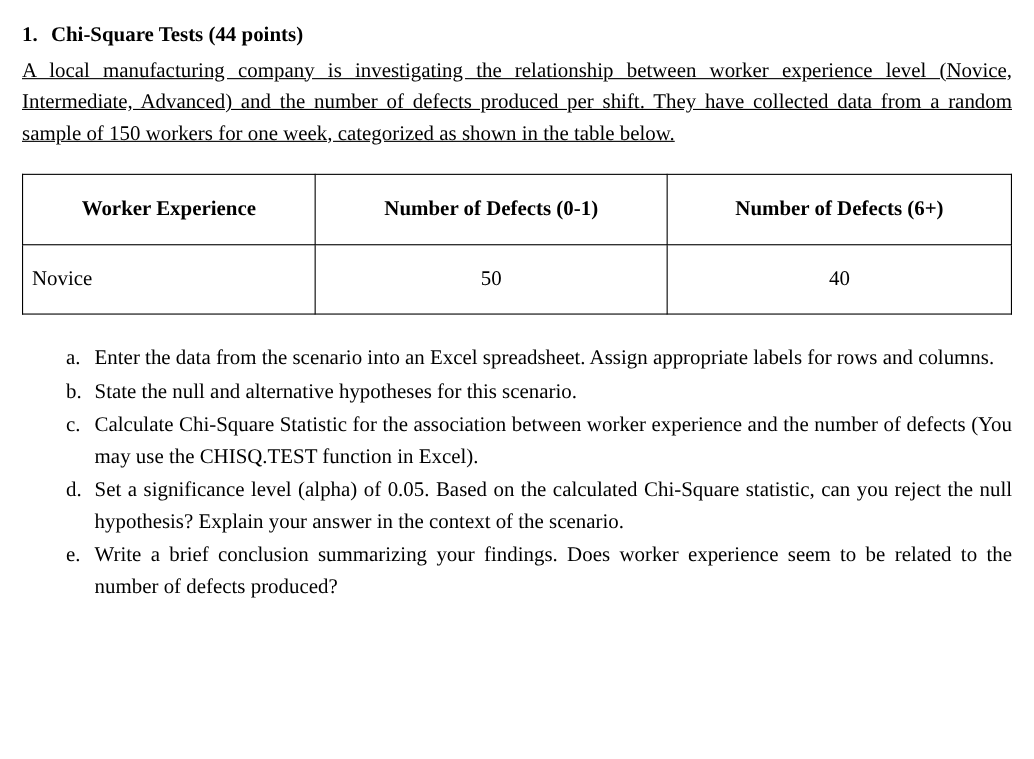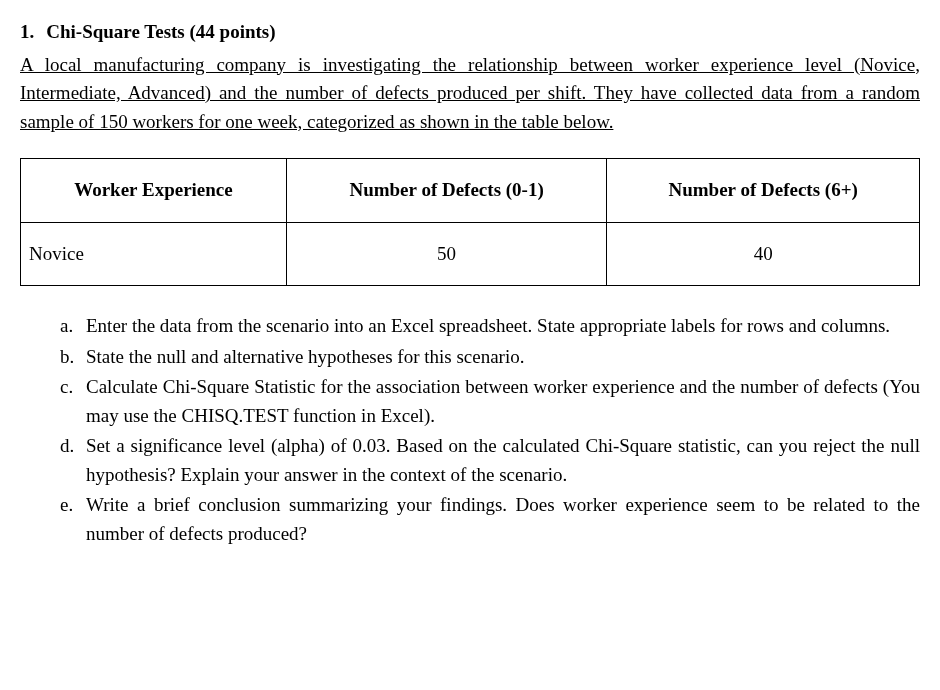--- a/index.html
+++ b/index.html
@@ -89,31 +89,31 @@
       <td class="label-cell">Novice</td>
       <td class="value-cell">50</td>
       <td class="value-cell">40</td>
     </tr>
   </tbody>
 </table>
 
 <div class="sub-questions">
   <div class="sub-item">
     <div class="sub-marker">a.</div>
-    <div class="sub-text">Enter the data from the scenario into an Excel spreadsheet. State appropriate labels for rows and columns.</div>
+    <div class="sub-text">Enter the data from the scenario into an Excel spreadsheet. Assign appropriate labels for rows and columns.</div>
   </div>
   <div class="sub-item">
     <div class="sub-marker">b.</div>
     <div class="sub-text">State the null and alternative hypotheses for this scenario.</div>
   </div>
   <div class="sub-item">
     <div class="sub-marker">c.</div>
     <div class="sub-text">Calculate Chi-Square Statistic for the association between worker experience and the number of defects (You may use the CHISQ.TEST function in Excel).</div>
   </div>
   <div class="sub-item">
     <div class="sub-marker">d.</div>
-    <div class="sub-text">Set a significance level (alpha) of 0.03. Based on the calculated Chi-Square statistic, can you reject the null hypothesis? Explain your answer in the context of the scenario.</div>
+    <div class="sub-text">Set a significance level (alpha) of 0.05. Based on the calculated Chi-Square statistic, can you reject the null hypothesis? Explain your answer in the context of the scenario.</div>
   </div>
   <div class="sub-item">
     <div class="sub-marker">e.</div>
     <div class="sub-text">Write a brief conclusion summarizing your findings. Does worker experience seem to be related to the number of defects produced?</div>
   </div>
 </div>
 
 </body></html>

